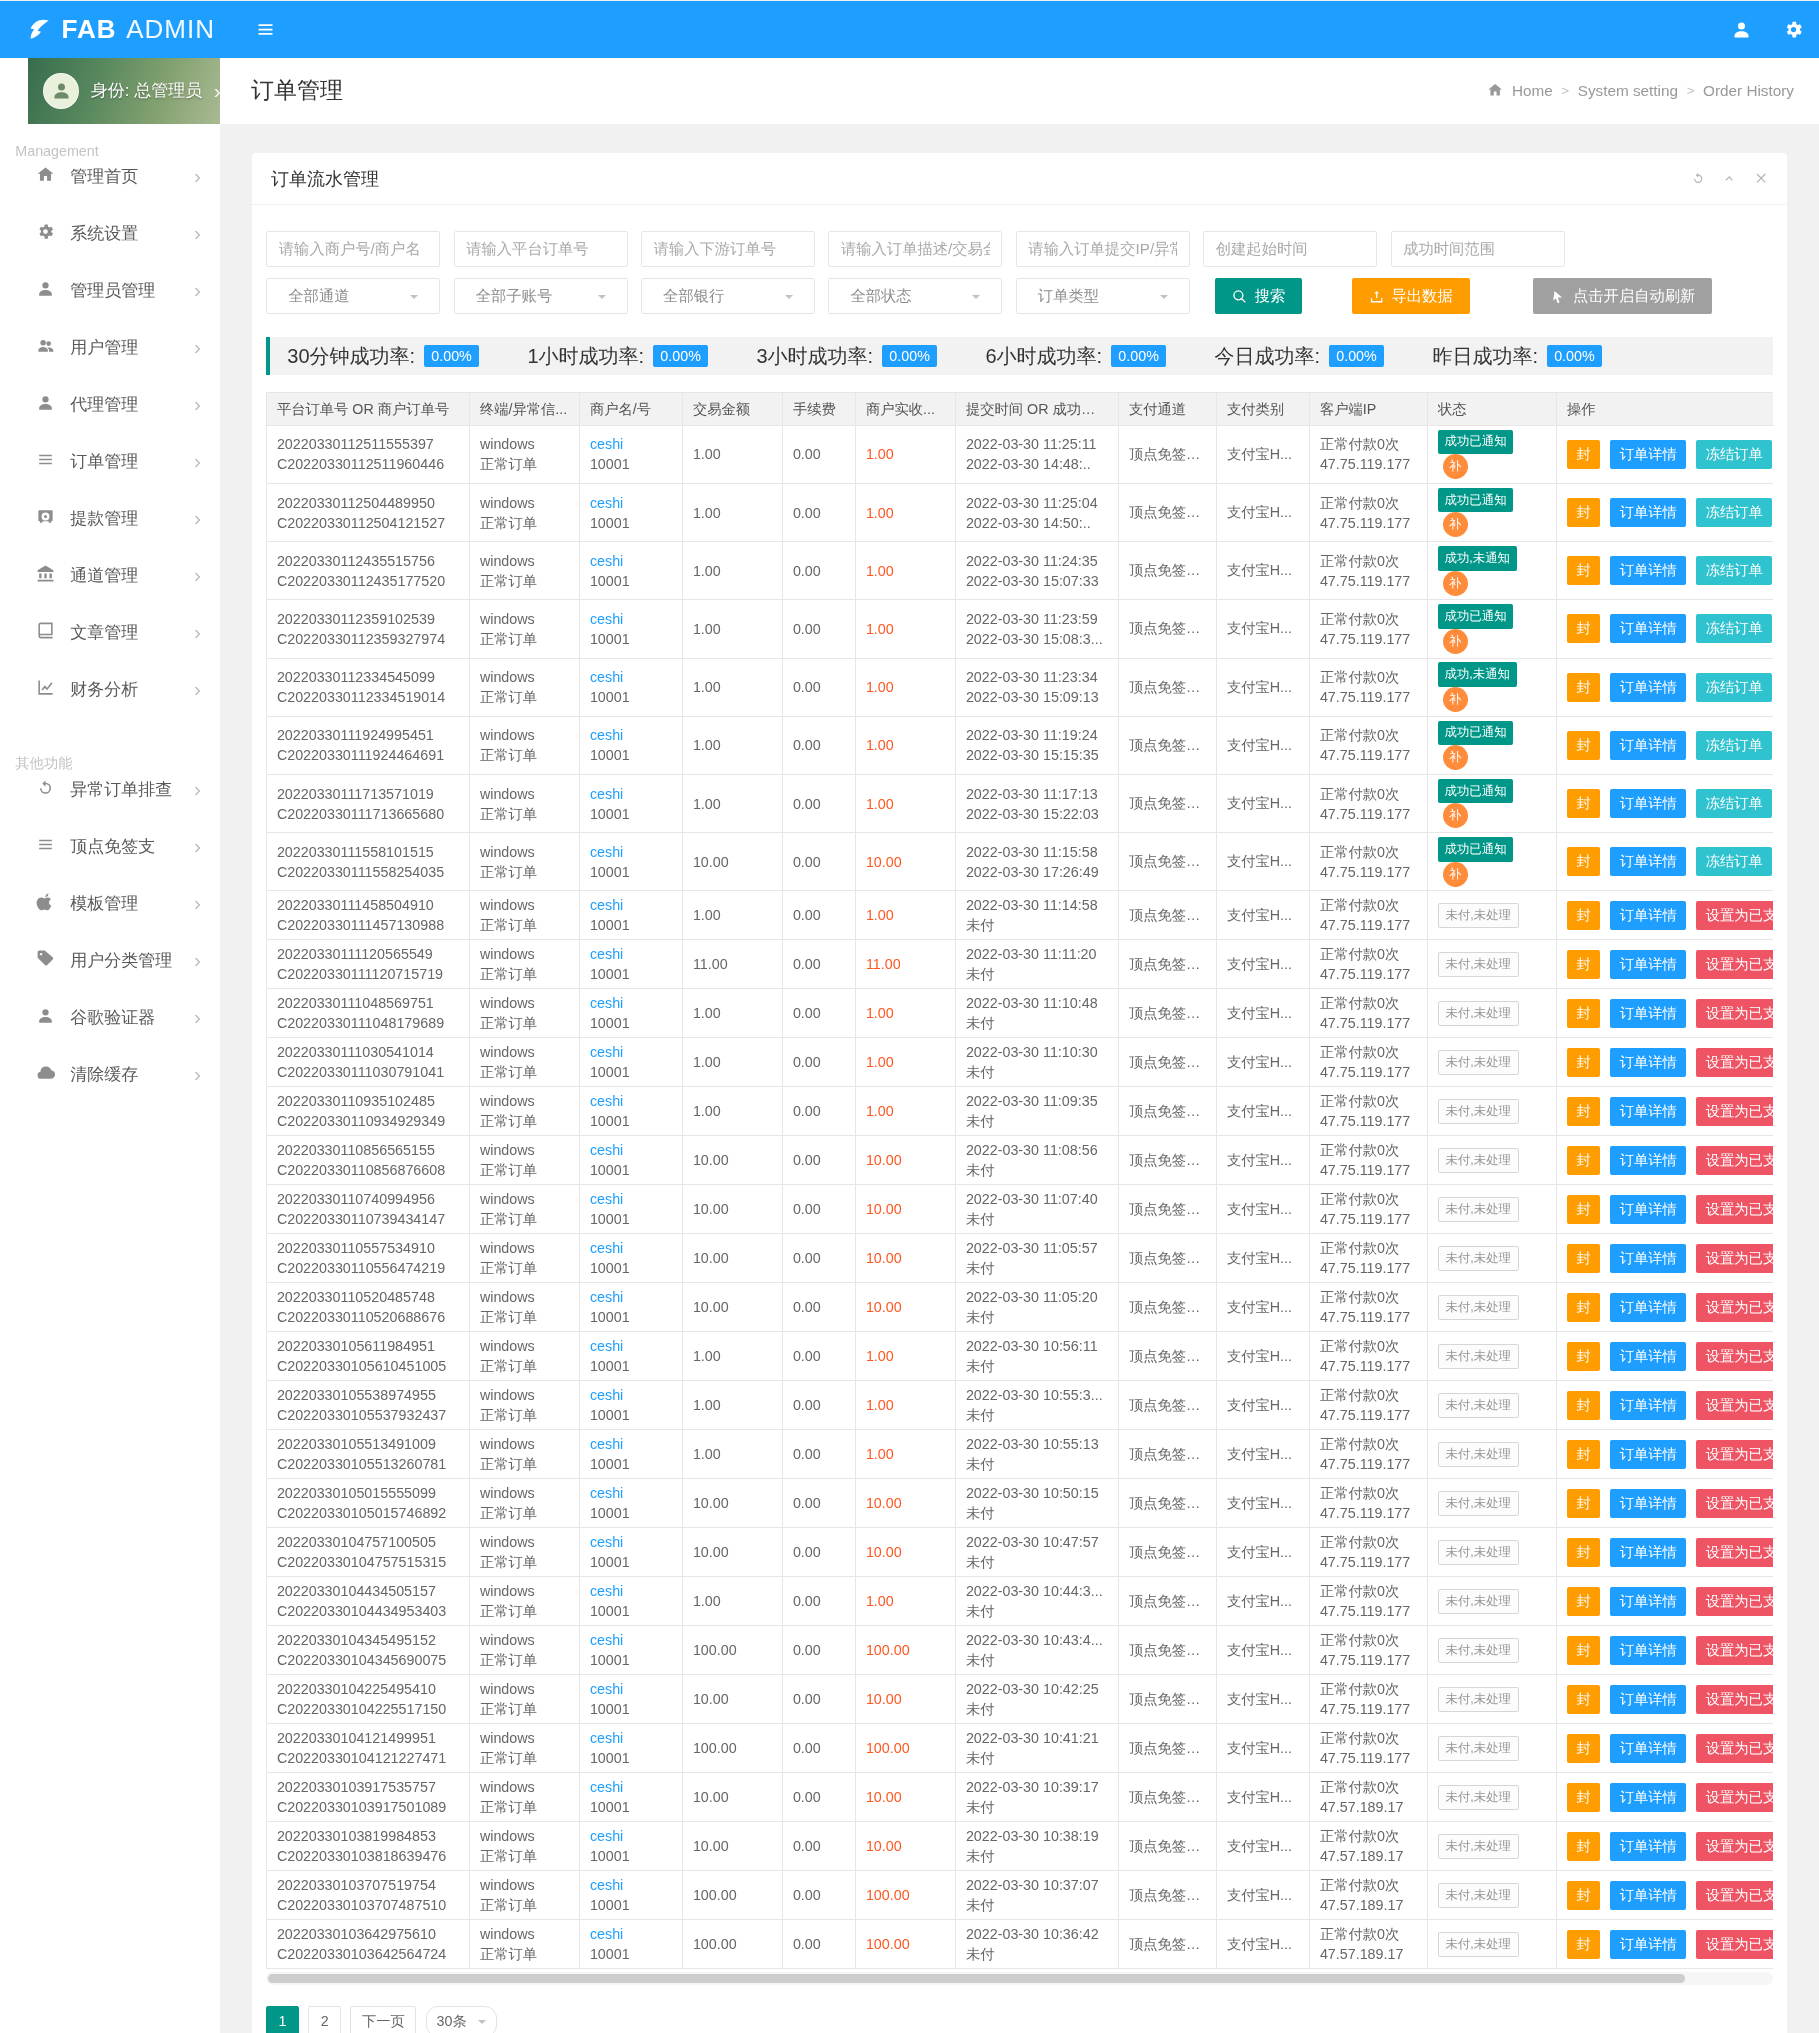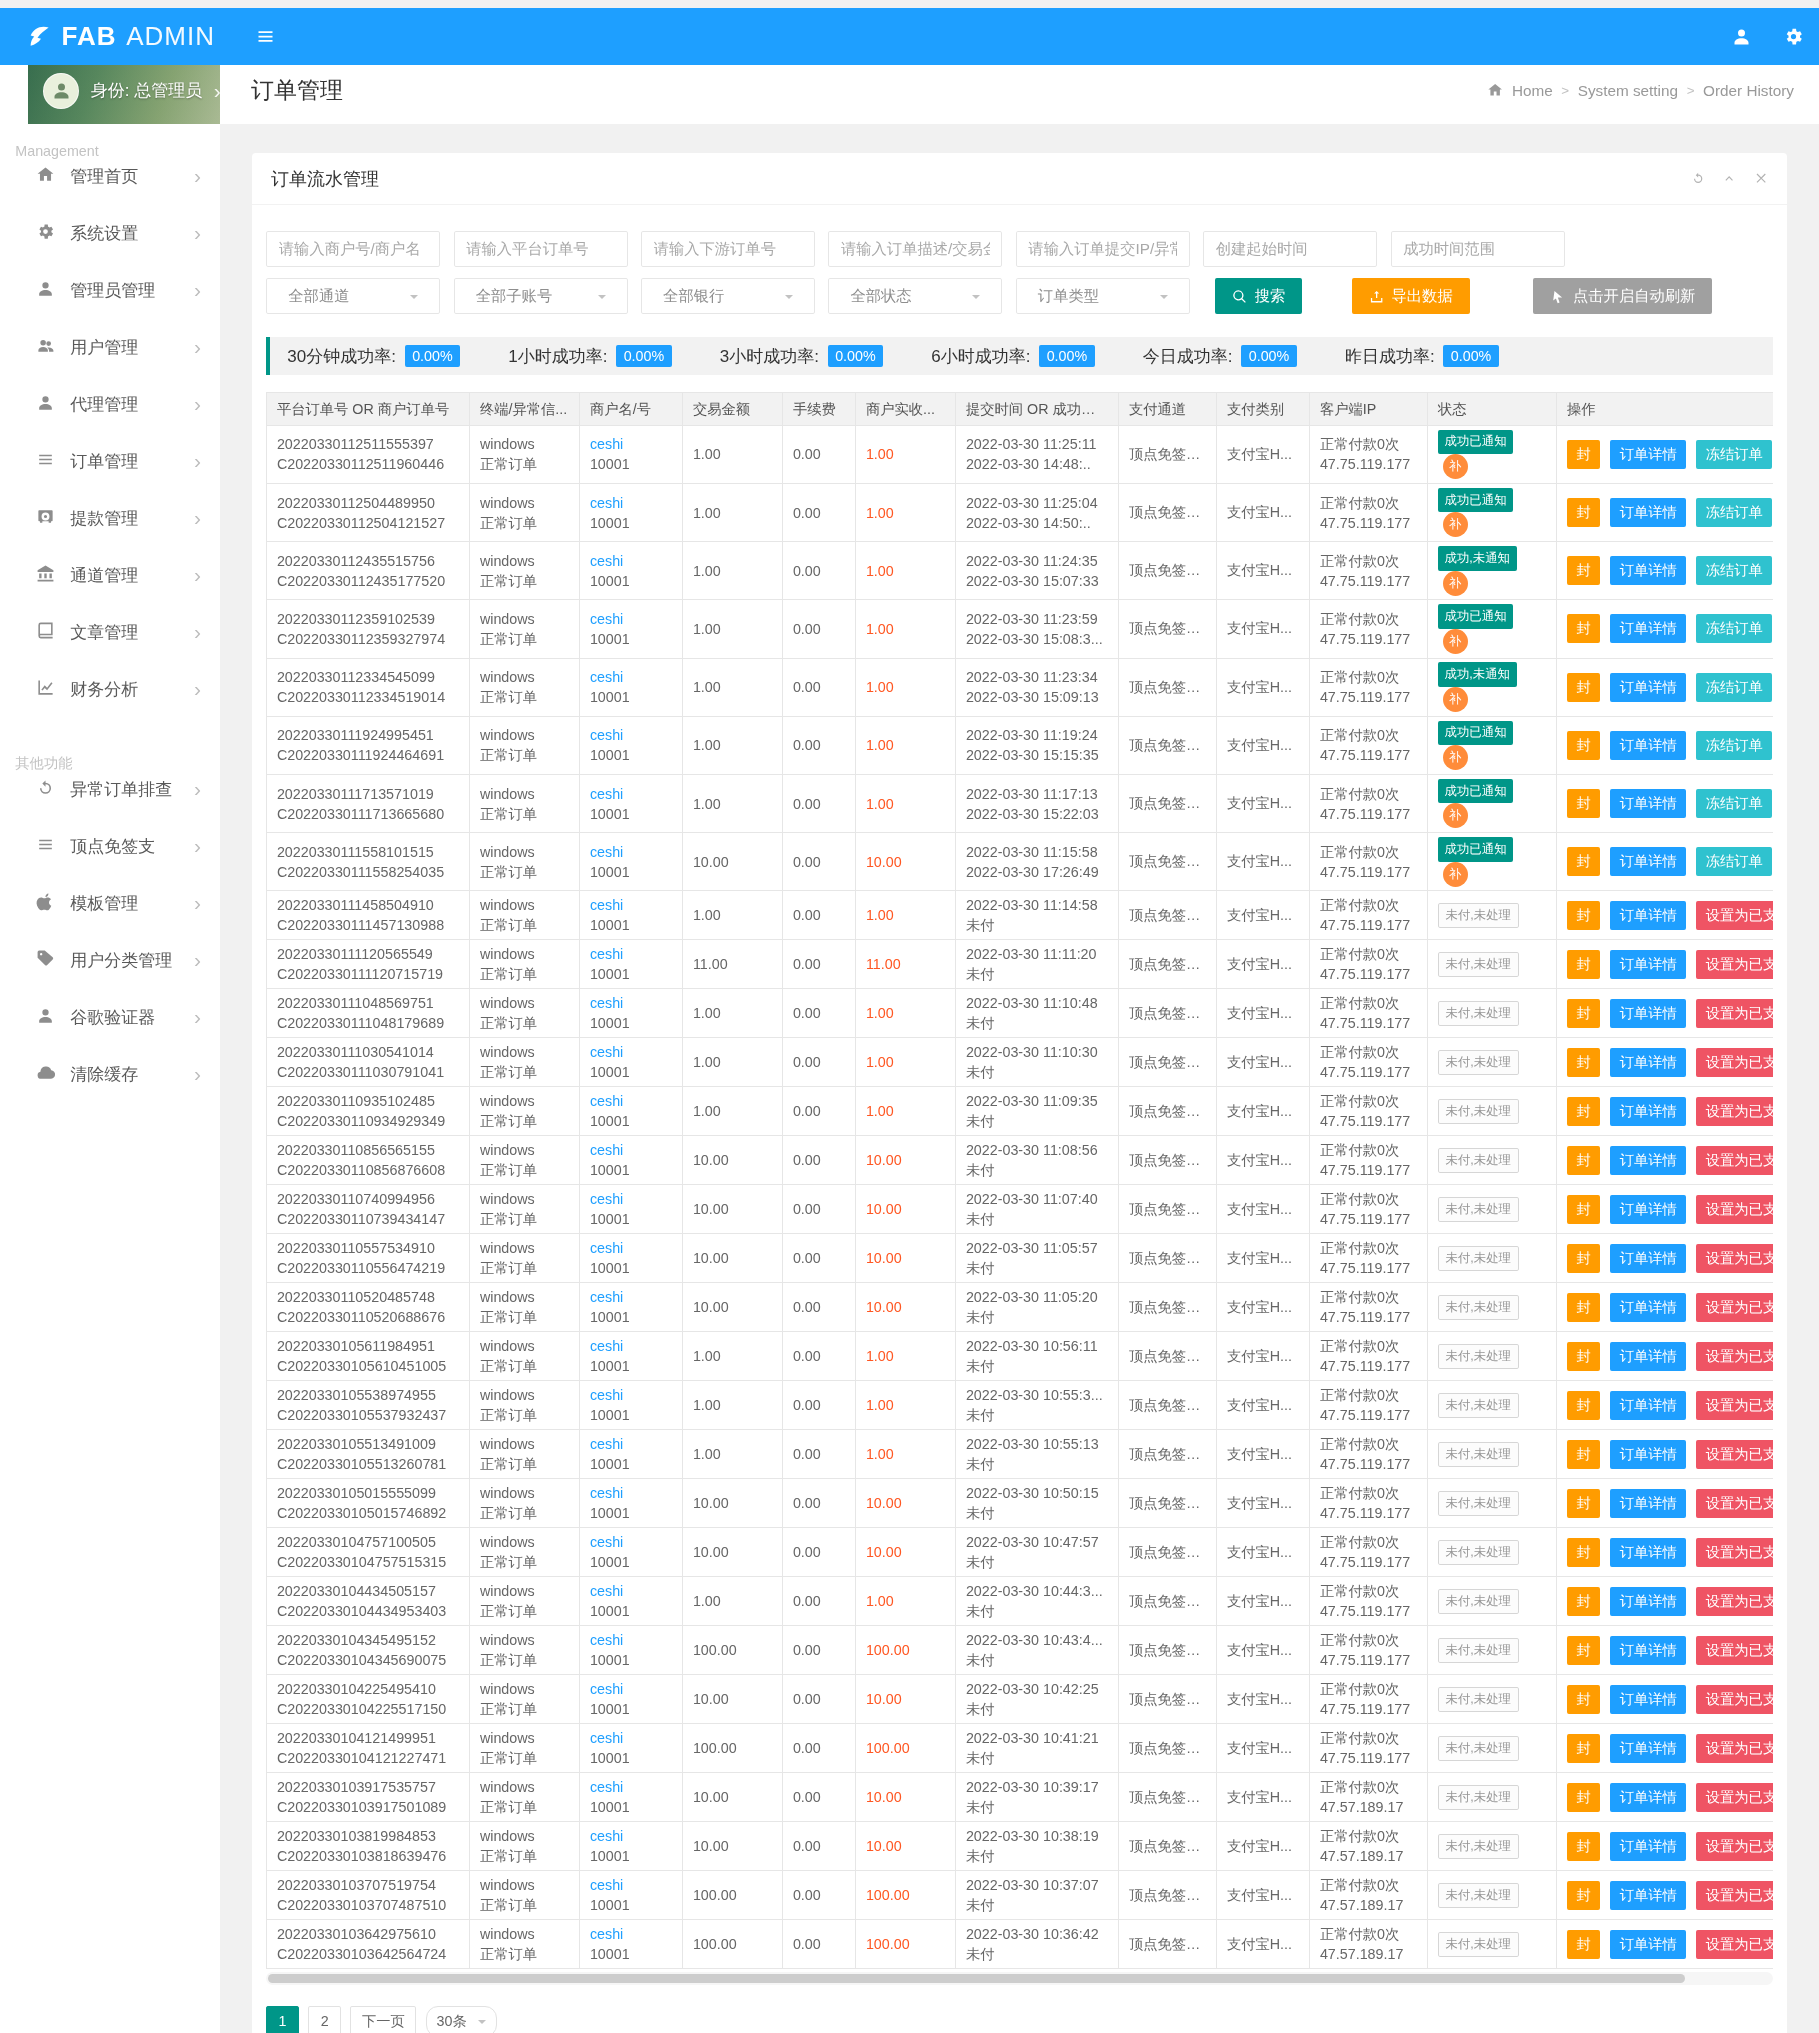--- a/index.html
+++ b/index.html
@@ -4,21 +4,21 @@
 <style>
   * { box-sizing: border-box; margin: 0; padding: 0; }
   html,body { width:1819px; height:2033px; }
   body {
     font-family: "Liberation Sans", "DejaVu Sans", sans-serif;
     background:#f1f1f1; color:#666; overflow:hidden;
   }
   svg { fill: currentColor; display:block; }
 
   
-  .topbar { position:fixed; top:8px; left:0; width:1819px; height:57px; background:#1e9fff;
+  .topbar { position:fixed; top:1px; left:0; width:1819px; height:57px; background:#1e9fff;
     display:flex; align-items:center; z-index:50; }
   .logo { width:220px; height:57px; display:flex; align-items:center; padding-left:25px; gap:9.6px; color:#fff; }
   .logo-icon { width:27px; height:27px; }
   .logo .b { font-size:26px; font-weight:bold; letter-spacing:1px; }
   .logo .l { font-size:26px; font-weight:300; opacity:.95; letter-spacing:1px; }
   .hamb { margin-left:24px; color:#fff; cursor:pointer; width:42px; height:57px; display:flex; align-items:center; justify-content:center; }
   .hamb svg { width:21px; height:21px; }
   .top-right { margin-left:auto; display:flex; }
   .top-icon { width:52px; height:57px; display:flex; align-items:center; justify-content:center; color:#fff; cursor:pointer; }
   .top-icon svg { width:21px; height:21px; }
@@ -76,21 +76,21 @@
     display:inline-flex; align-items:center; gap:7.6px; cursor:pointer; font-family:inherit; white-space:nowrap; }
   .btn svg { width:15.3px; height:15.3px; }
   .btn-search { background:#009688; margin-left:11.5px; }
   .btn-export { background:#ff9c00; margin-left:36px; }
   .btn-autorefresh { background:#a0a0a0; margin-left:50px; }
 
   
   .stats { margin-top:23px; background:#f2f2f2; border-left:4.8px solid #009688; height:38px;
     display:flex; align-items:center; gap:48px; padding:0 17px; }
   .stat { display:flex; align-items:center; gap:8.6px; }
-  .stat-label { font-size:17px; color:#333; white-space:nowrap; }
+  .stat-label { font-size:20px; color:#333; white-space:nowrap; }
   .stat-badge { background:#1e9fff; color:#fff; border-radius:1.9px; padding:2.9px 7.6px; font-size:14.3px; }
 
   
   .table-wrap { margin-top:17px; width:1507px; overflow:hidden; }
   table { border-collapse:collapse; table-layout:fixed; width:1543px; font-size:14.3px; color:#666; }
   th, td { border:1px solid #e6e6e6; text-align:left; }
   thead th { background:#f2f2f2; color:#555; font-weight:400; height:32.5px; padding:0 9.6px;
     white-space:nowrap; overflow:hidden; text-overflow:ellipsis; font-size:14.3px; }
   td { padding:3.8px 9.6px; height:49px; vertical-align:middle; }
   .ln { line-height:20px; white-space:nowrap; overflow:hidden; text-overflow:ellipsis; }

